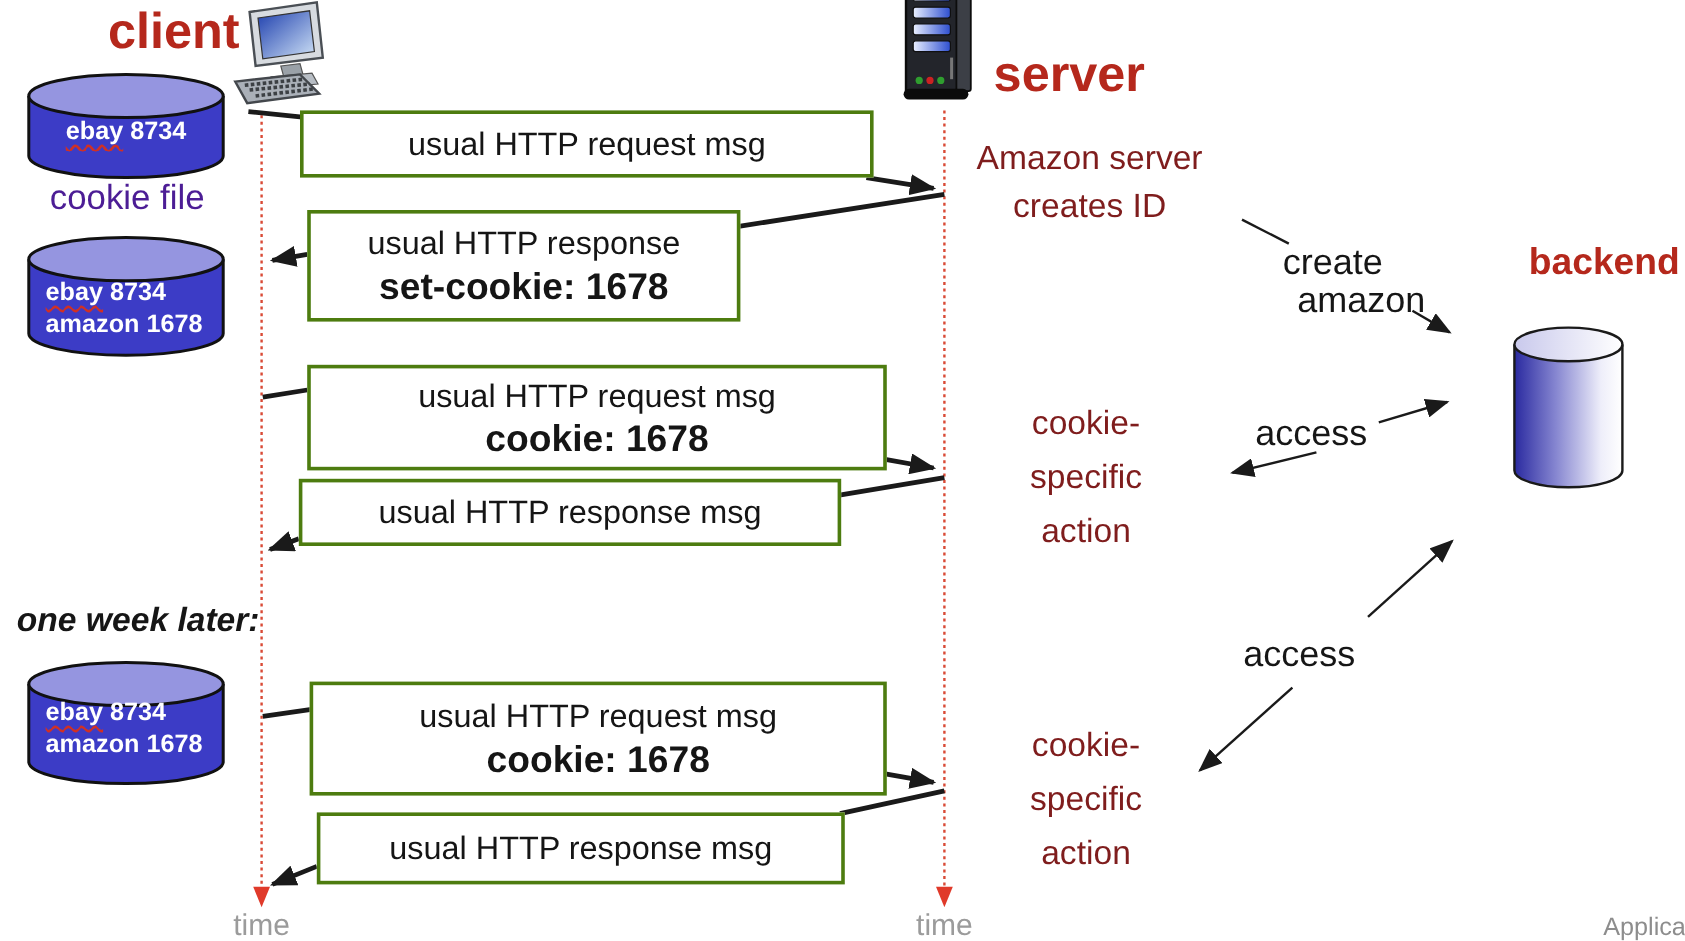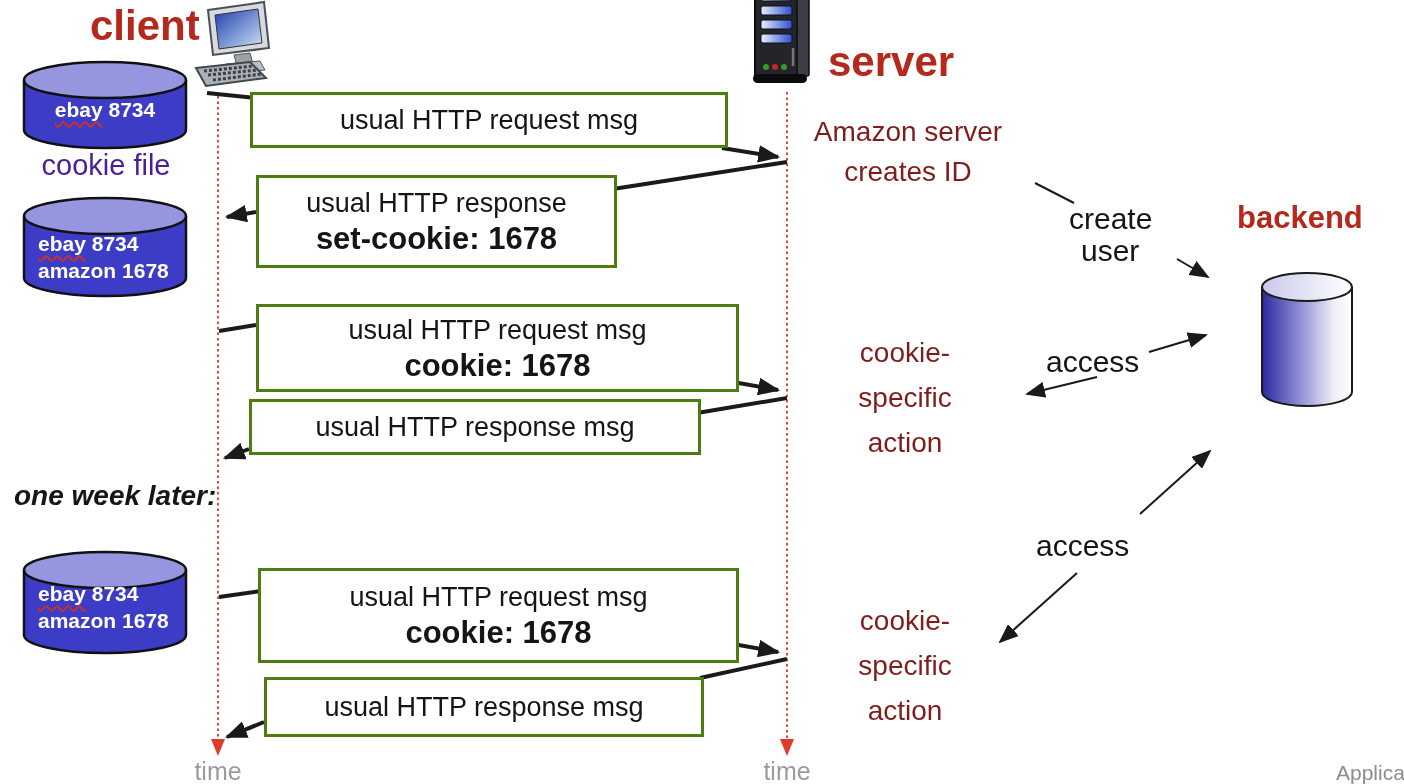--- a/index.html
+++ b/index.html
@@ -14,21 +14,21 @@
     display:flex;flex-direction:column;align-items:center;justify-content:center;
     z-index:3;white-space:nowrap;
   }
   .box .l1{font-size:27px;line-height:34px;}
   .box .l2{font-size:31px;font-weight:bold;line-height:37px;}
   .navy{position:absolute;color:#7f1d1d;font-weight:normal;text-align:center;z-index:3;}
   .navy .nl{display:block;}
   .amazon{font-size:28px;line-height:40px;}
   .caction{font-size:28px;line-height:45px;}
   .blk{position:absolute;font-size:30px;color:#161616;z-index:3;white-space:nowrap;}
-  .backend{position:absolute;font-size:31px;font-weight:bold;color:#b5281c;line-height:43px;z-index:3;}
+  .backend{position:absolute;font-size:31px;font-weight:bold;color:#b5281c;line-height:43px;z-index:3;margin-left:37px;}
   .backend .nl{display:block;}
   .cookiefile{position:absolute;font-size:29px;color:#4c1d95;text-align:center;z-index:3;}
   .weeklater{position:absolute;font-size:28px;font-style:italic;font-weight:bold;color:#161616;z-index:3;white-space:nowrap;}
   .jartext{position:absolute;color:#ffffff;font-weight:bold;font-size:21px;line-height:27px;z-index:3;white-space:nowrap;}
   .wavy{text-decoration-line:underline;text-decoration-style:wavy;text-decoration-color:#d03025;text-decoration-thickness:2px;text-underline-offset:4px;}
   .timelab{position:absolute;font-size:25px;color:#9b9b9b;width:56px;text-align:center;z-index:3;}
   .footer{position:absolute;font-size:21px;color:#8d8d8d;z-index:3;white-space:nowrap;}
 </style>
 </head>
 <body>
@@ -149,21 +149,21 @@
   <div class="cookiefile" style="left:26px;top:149px;width:160px;">cookie file</div>
 
   <div class="jartext" style="left:38px;top:230px;">
     <div>
       <span class="wavy">ebay</span>
       <span>8734</span>
     </div>
     <div>amazon 1678</div>
   </div>
 
-  <div class="weeklater" style="left:14px;top:480px;">one week later:</div>
+  <div class="weeklater" style="left:14px;top:501px;">one week later:</div>
 
   <div class="jartext" style="left:38px;top:580px;">
     <div>
       <span class="wavy">ebay</span>
       <span>8734</span>
     </div>
     <div>amazon 1678</div>
   </div>
 
   <div class="box" style="left:250px;top:92px;width:472px;height:50px;">
@@ -204,21 +204,21 @@
     <span class="nl">action</span>
   </div>
 
   <div class="navy caction" style="left:823px;top:598px;width:164px;">
     <span class="nl">cookie-</span>
     <span class="nl">specific</span>
     <span class="nl">action</span>
   </div>
 
   <div class="blk" style="left:1045px;top:202px;margin-left:24px;">create</div>
-  <div class="blk" style="left:1081px;top:234px;">user</div>
+  <div class="blk" style="left:1081px;top:234px;">amazon</div>
 
   <div class="blk" style="left:1046px;top:345px;">access</div>
   <div class="blk" style="left:1036px;top:529px;">access</div>
 
   <div class="backend" style="left:1237px;top:196px;">
     <span class="nl">backend</span>
   </div>
 
   <div class="timelab" style="left:190px;top:757px;">time</div>
   <div class="timelab" style="left:759px;top:757px;">time</div>

